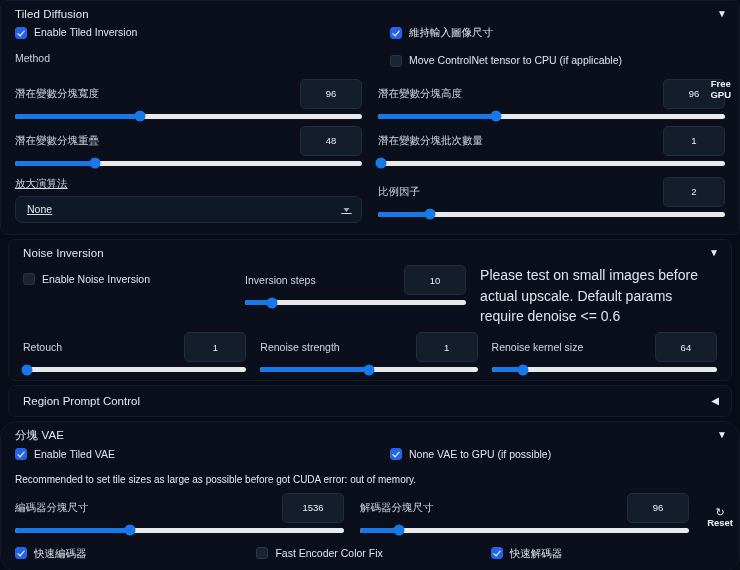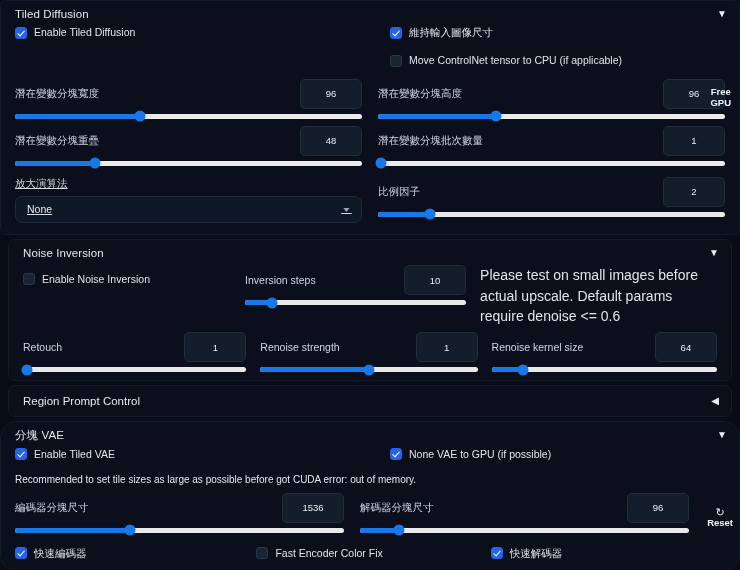--- a/index.html
+++ b/index.html
@@ -200,33 +200,34 @@
     <div class="panel-header">
       <span class="title">Tiled Diffusion</span>
       <span class="tri">▼</span>
     </div>
     <div class="panel-body">
 
       <div class="row" style="margin-bottom:11px;">
         <div class="col half">
           <span class="cb on">
             <span class="box"></span>
-            <span class="lbl">Enable Tiled Diffusion</span>
+            <span class="lbl">Enable Tiled Inversion</span>
           </span>
         </div>
         <div class="col half" style="padding-left:20px;">
           <span class="cb on">
             <span class="box"></span>
             <span class="lbl">維持輸入圖像尺寸</span>
           </span>
         </div>
       </div>
 
       <div class="row" style="margin-bottom:10px;">
         <div class="col half gap-r">
+          <span class="field-label">Method</span>
         </div>
         <div class="col half" style="padding-left:20px;padding-top:3px;">
           <span class="cb">
             <span class="box"></span>
             <span class="lbl">Move ControlNet tensor to CPU (if applicable)</span>
           </span>
         </div>
       </div>
 
       <div class="row">
@@ -295,21 +296,21 @@
             </div>
             <div class="track">
               <div class="fill" style="width:15%"></div>
               <div class="knob" style="left:15%"></div>
             </div>
           </div>
         </div>
       </div>
     </div>
 
-    <div class="side-btn" style="right:8px; top:86px;">
+    <div class="side-btn" style="right:8px; top:78px;">
       <span>Free</span><br>
       <span>GPU</span>
     </div>
   </div>
 
   <div class="panel" style="margin:0 8px 4px 8px;">
     <div class="panel-header">
       <span class="title">Noise Inversion</span>
       <span class="tri">▼</span>
     </div>

